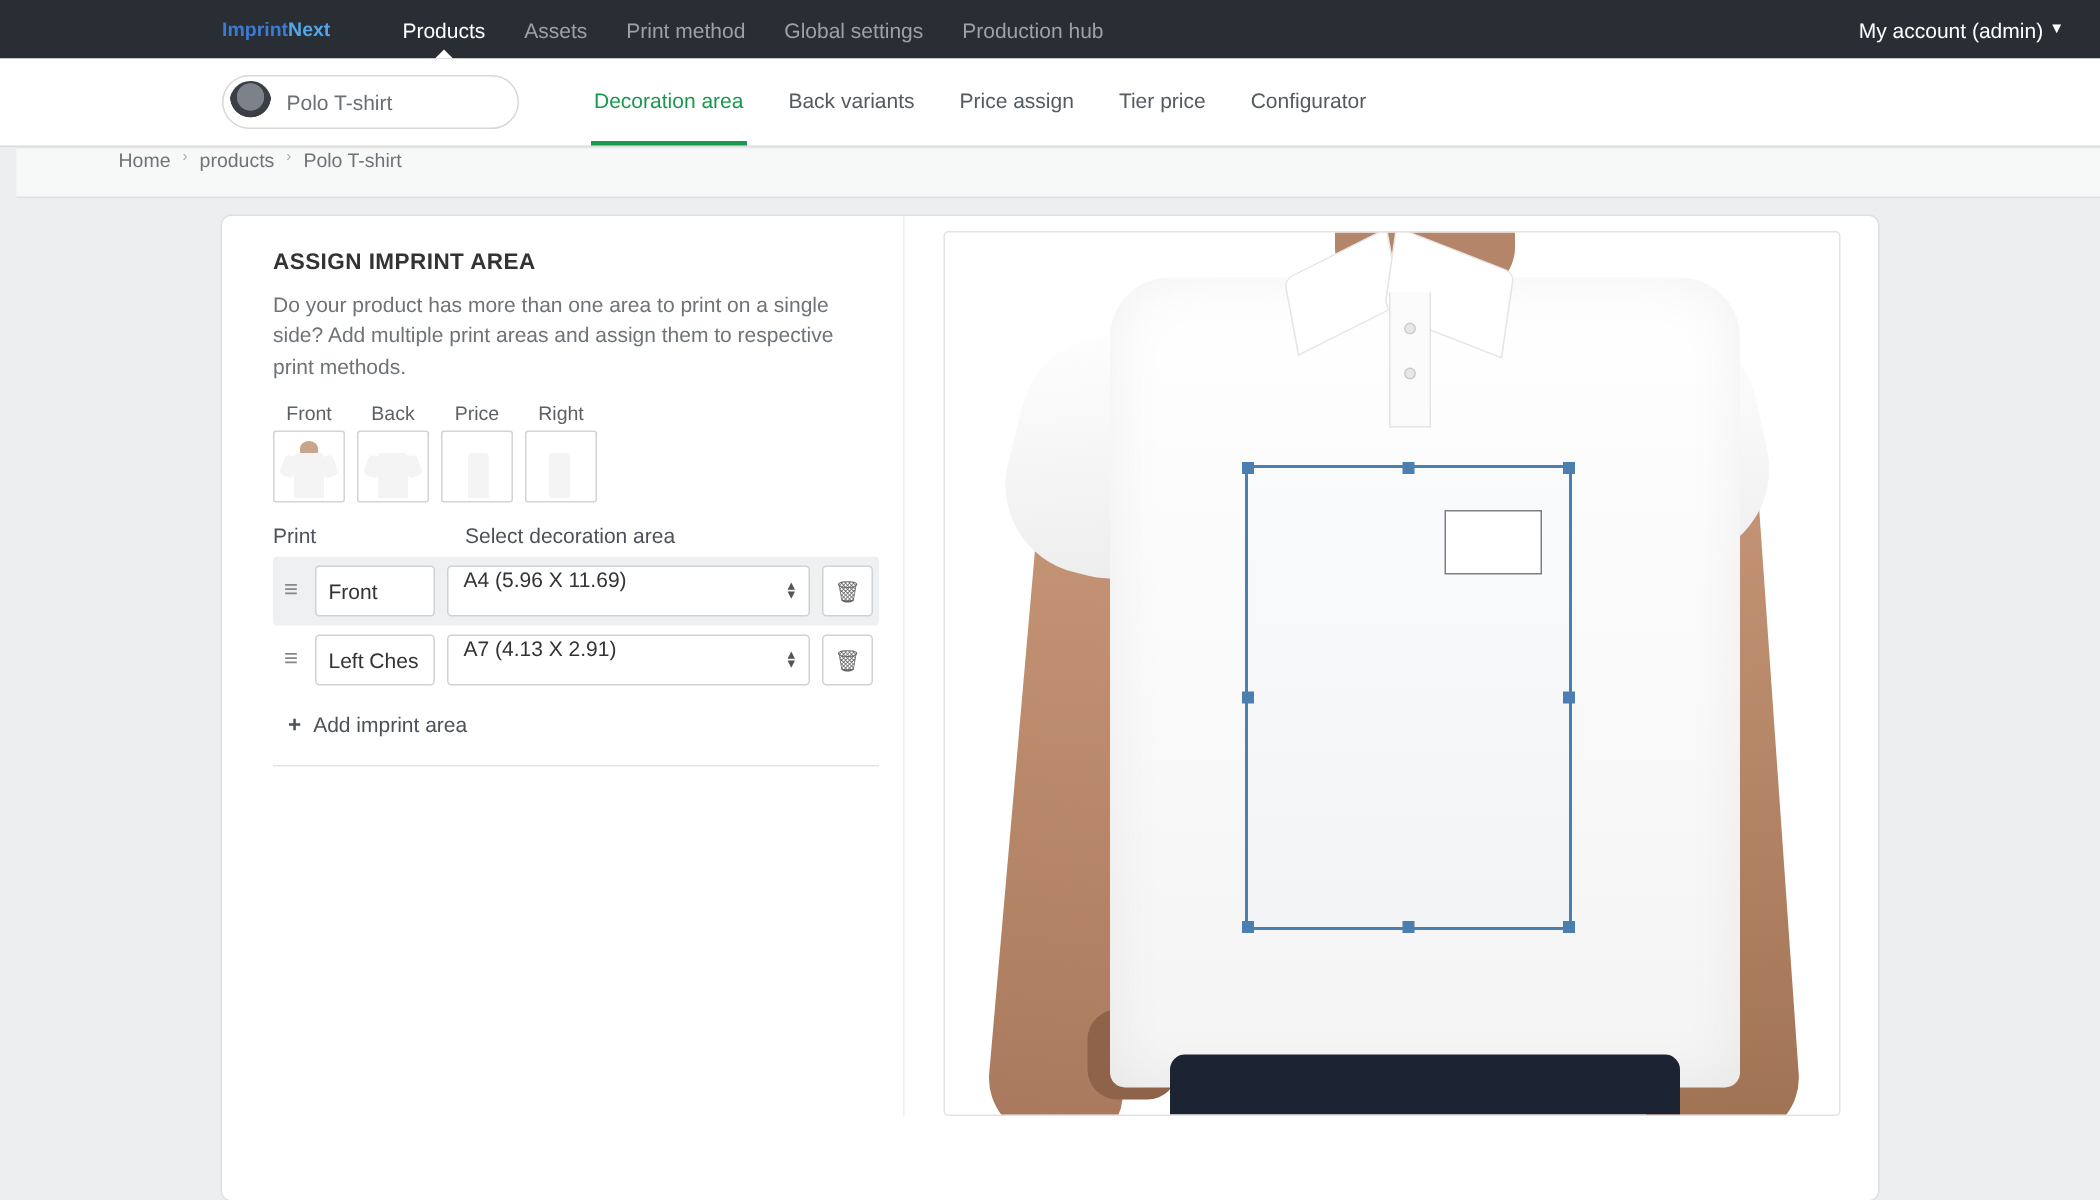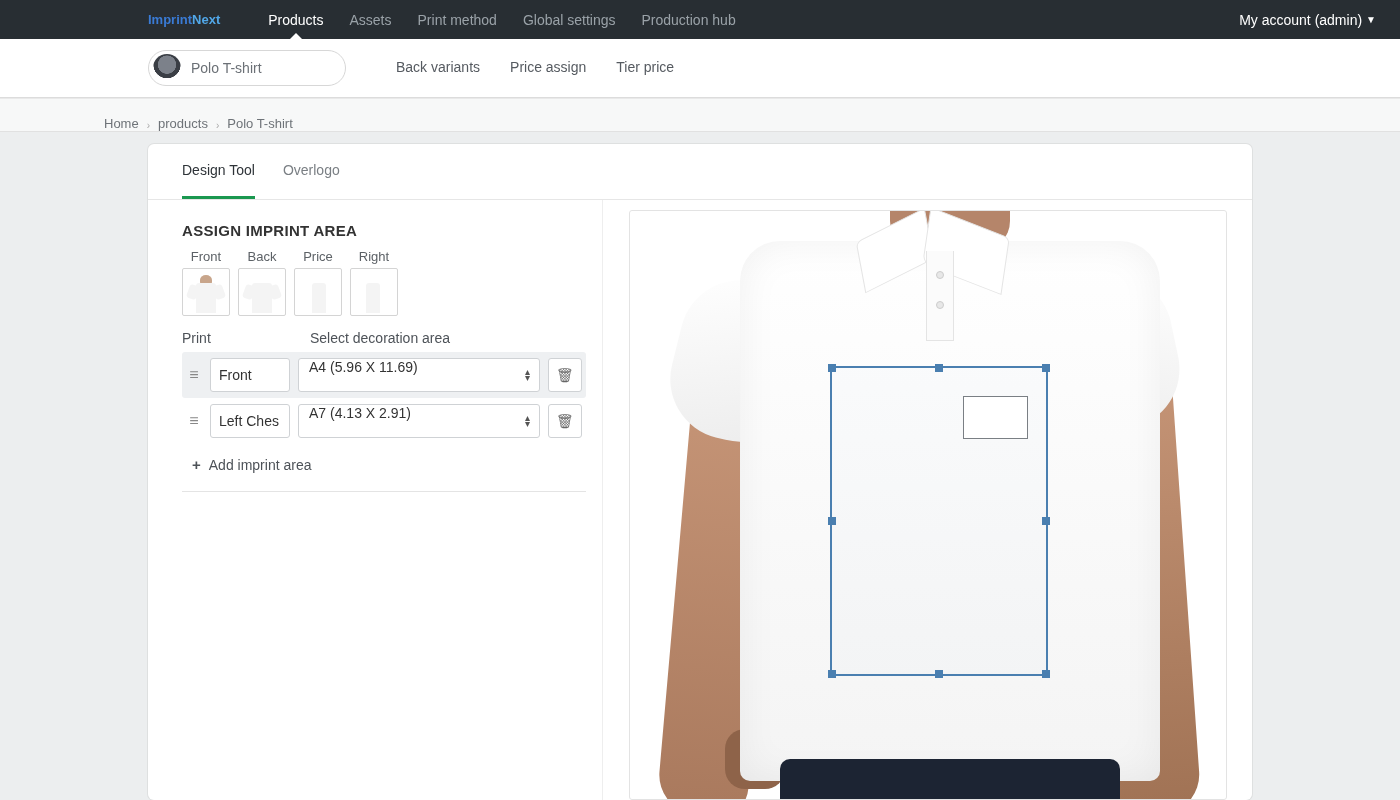--- a/index.html
+++ b/index.html
@@ -21,21 +21,21 @@
   
   .subnav { background: #fff; height: 59px; border-bottom: 1px solid #dcdcdc; display: flex; align-items: center; padding-left: 148px; }
   .product-pill { display: flex; align-items: center; gap: 10px; border: 1px solid #d7d7d7; border-radius: 22px; height: 36px; padding: 0 20px 0 4px; width: 198px; }
   .pill-thumb { width: 28px; height: 28px; border-radius: 50%; background: radial-gradient(circle at 50% 38%, #7c818a 0 40%, #3a3e45 42% 60%, #fff 62% 100%); }
   .pill-label { color: #6b7076; font-weight: 500; }
   .subnav-tabs { display: flex; gap: 26px; margin-left: 48px; height: 100%; align-items: center; }
   .subnav-tab { color: #555a60; font-weight: 500; padding: 0 2px; height: 100%; display: flex; align-items: center; border-bottom: 3px solid transparent; cursor: pointer; }
   .subnav-tab.active { color: #1a9850; border-bottom-color: #1a9850; }
 
   
-  .crumbbar { height: 34px; display: flex; align-items: flex-end; padding-left: 104px; font-size: 13px; color: #6e7378; border-top: 1px solid #e9e9e9; border-bottom: 1px solid #e1e1e1; background: #f7f8f8; }
+  .crumbbar { height: 34px; display: flex; align-items: flex-start; padding-left: 68px; font-size: 13px; color: #6e7378; border-top: 1px solid #e9e9e9; border-bottom: 1px solid #e1e1e1; background: #f7f8f8; margin-left: 11px; }
   .crumb { display: inline-flex; align-items: center; cursor: pointer; }
   .crumb-sep { margin: 0 8px; font-size: 10px; color: #aaa; }
 
   
   .card { background: #fff; border-radius: 6px; margin: 12px 148px 0 148px; box-shadow: 0 0 0 1px rgba(0,0,0,0.06); height: 656px; overflow: hidden; }
   .inner-tabs { display: flex; gap: 28px; padding: 0 34px; border-bottom: 1px solid #e6e6e6; }
   .inner-tab { padding: 18px 0; color: #7a7f84; font-weight: 500; border-bottom: 3px solid transparent; cursor: pointer; }
   .inner-tab.active { color: #2e3338; border-bottom-color: #1a9850; }
 
   .body { display: flex; }
@@ -124,44 +124,43 @@
     <span class="caret">▼</span>
   </div>
 </div>
 
 <div class="subnav">
   <div class="product-pill">
     <div class="pill-thumb"></div>
     <span class="pill-label">Polo T-shirt</span>
   </div>
   <div class="subnav-tabs">
+    <div class="subnav-tab active">Decoration area</div>
     <div class="subnav-tab">Back variants</div>
     <div class="subnav-tab">Price assign</div>
     <div class="subnav-tab">Tier price</div>
+    <div class="subnav-tab">Configurator</div>
   </div>
 </div>
 
 <div class="crumbbar">
   <span class="crumb">Home</span>
   <span class="crumb-sep">›</span>
   <span class="crumb">products</span>
   <span class="crumb-sep">›</span>
   <span class="crumb">Polo T-shirt</span>
 </div>
 
 <div class="card">
-  <div class="inner-tabs">
-    <div class="inner-tab active">Design Tool</div>
-    <div class="inner-tab">Overlogo</div>
-  </div>
 
   <div class="body">
 
     <div class="left-pane">
       <h3 class="section-title">ASSIGN IMPRINT AREA</h3>
+      <p class="section-desc">Do your product has more than one area to print on a single side? Add multiple print areas and assign them to respective print methods.</p>
 
       <div class="side-thumbs">
         <div class="side-col">
           <div class="side-label">Front</div>
           <div class="side-thumb">
               <div class="mini-shirt">
                 <div class="mini-head"></div>
                 <div class="mini-sl-l"></div>
                 <div class="mini-sl-r"></div>
                 <div class="mini-body"></div>

